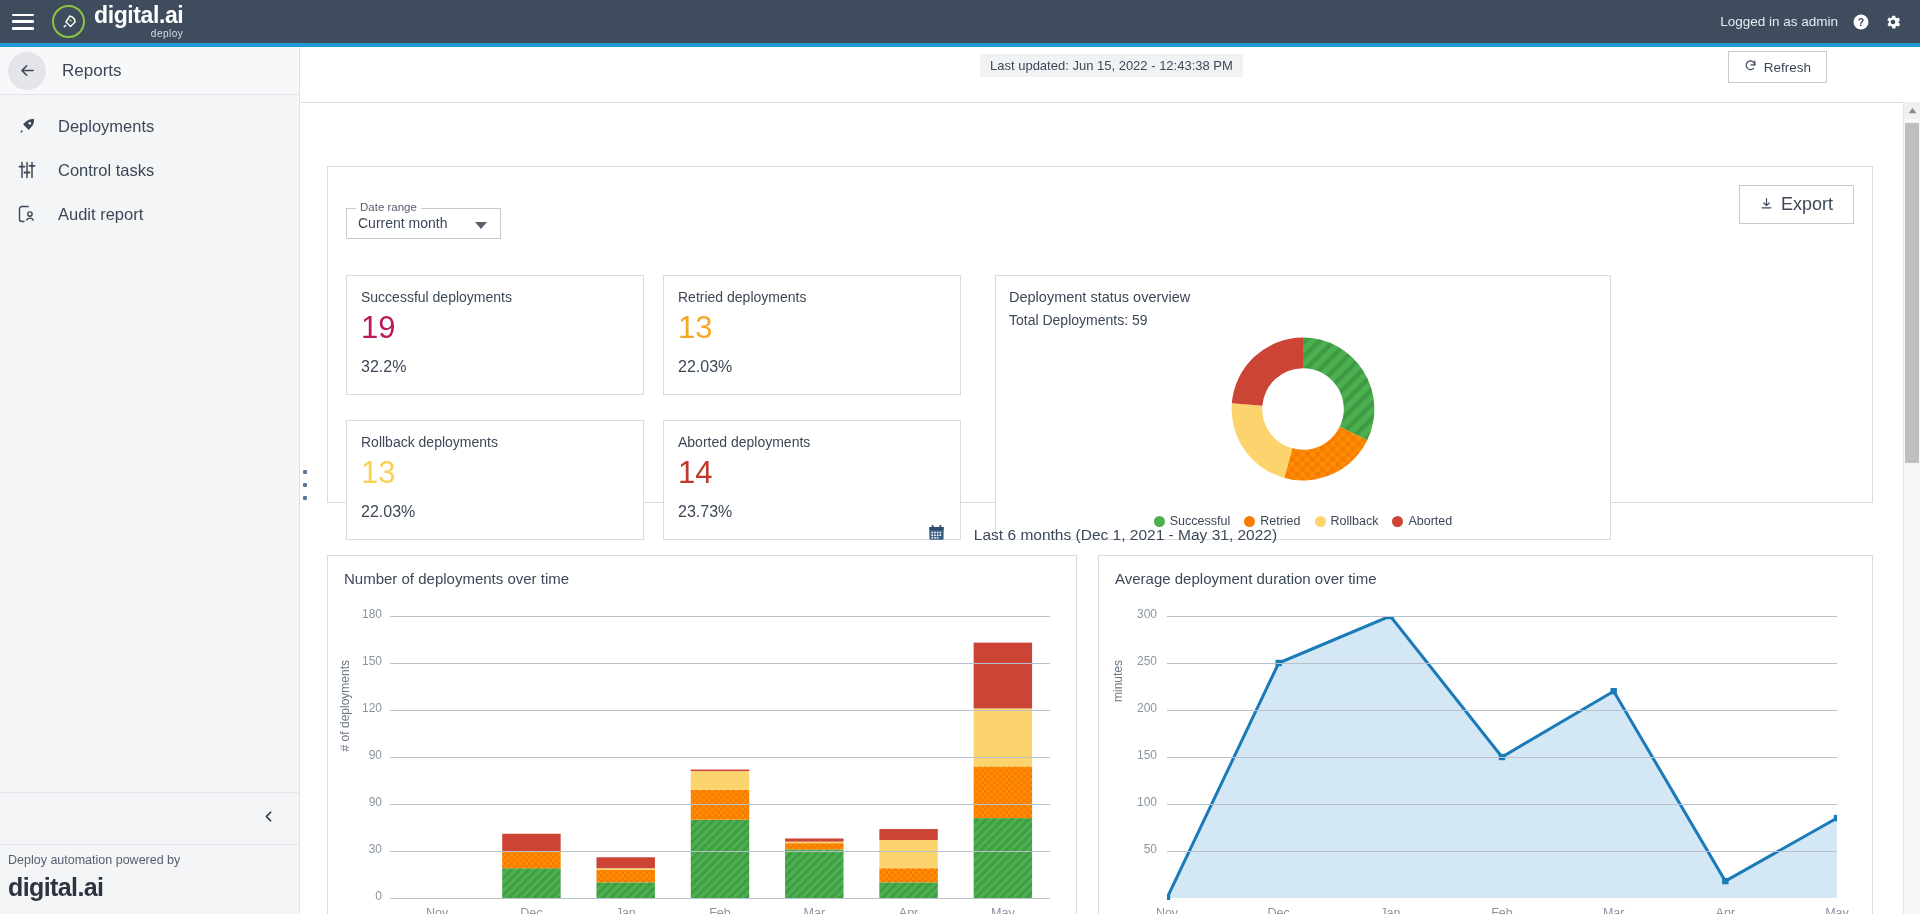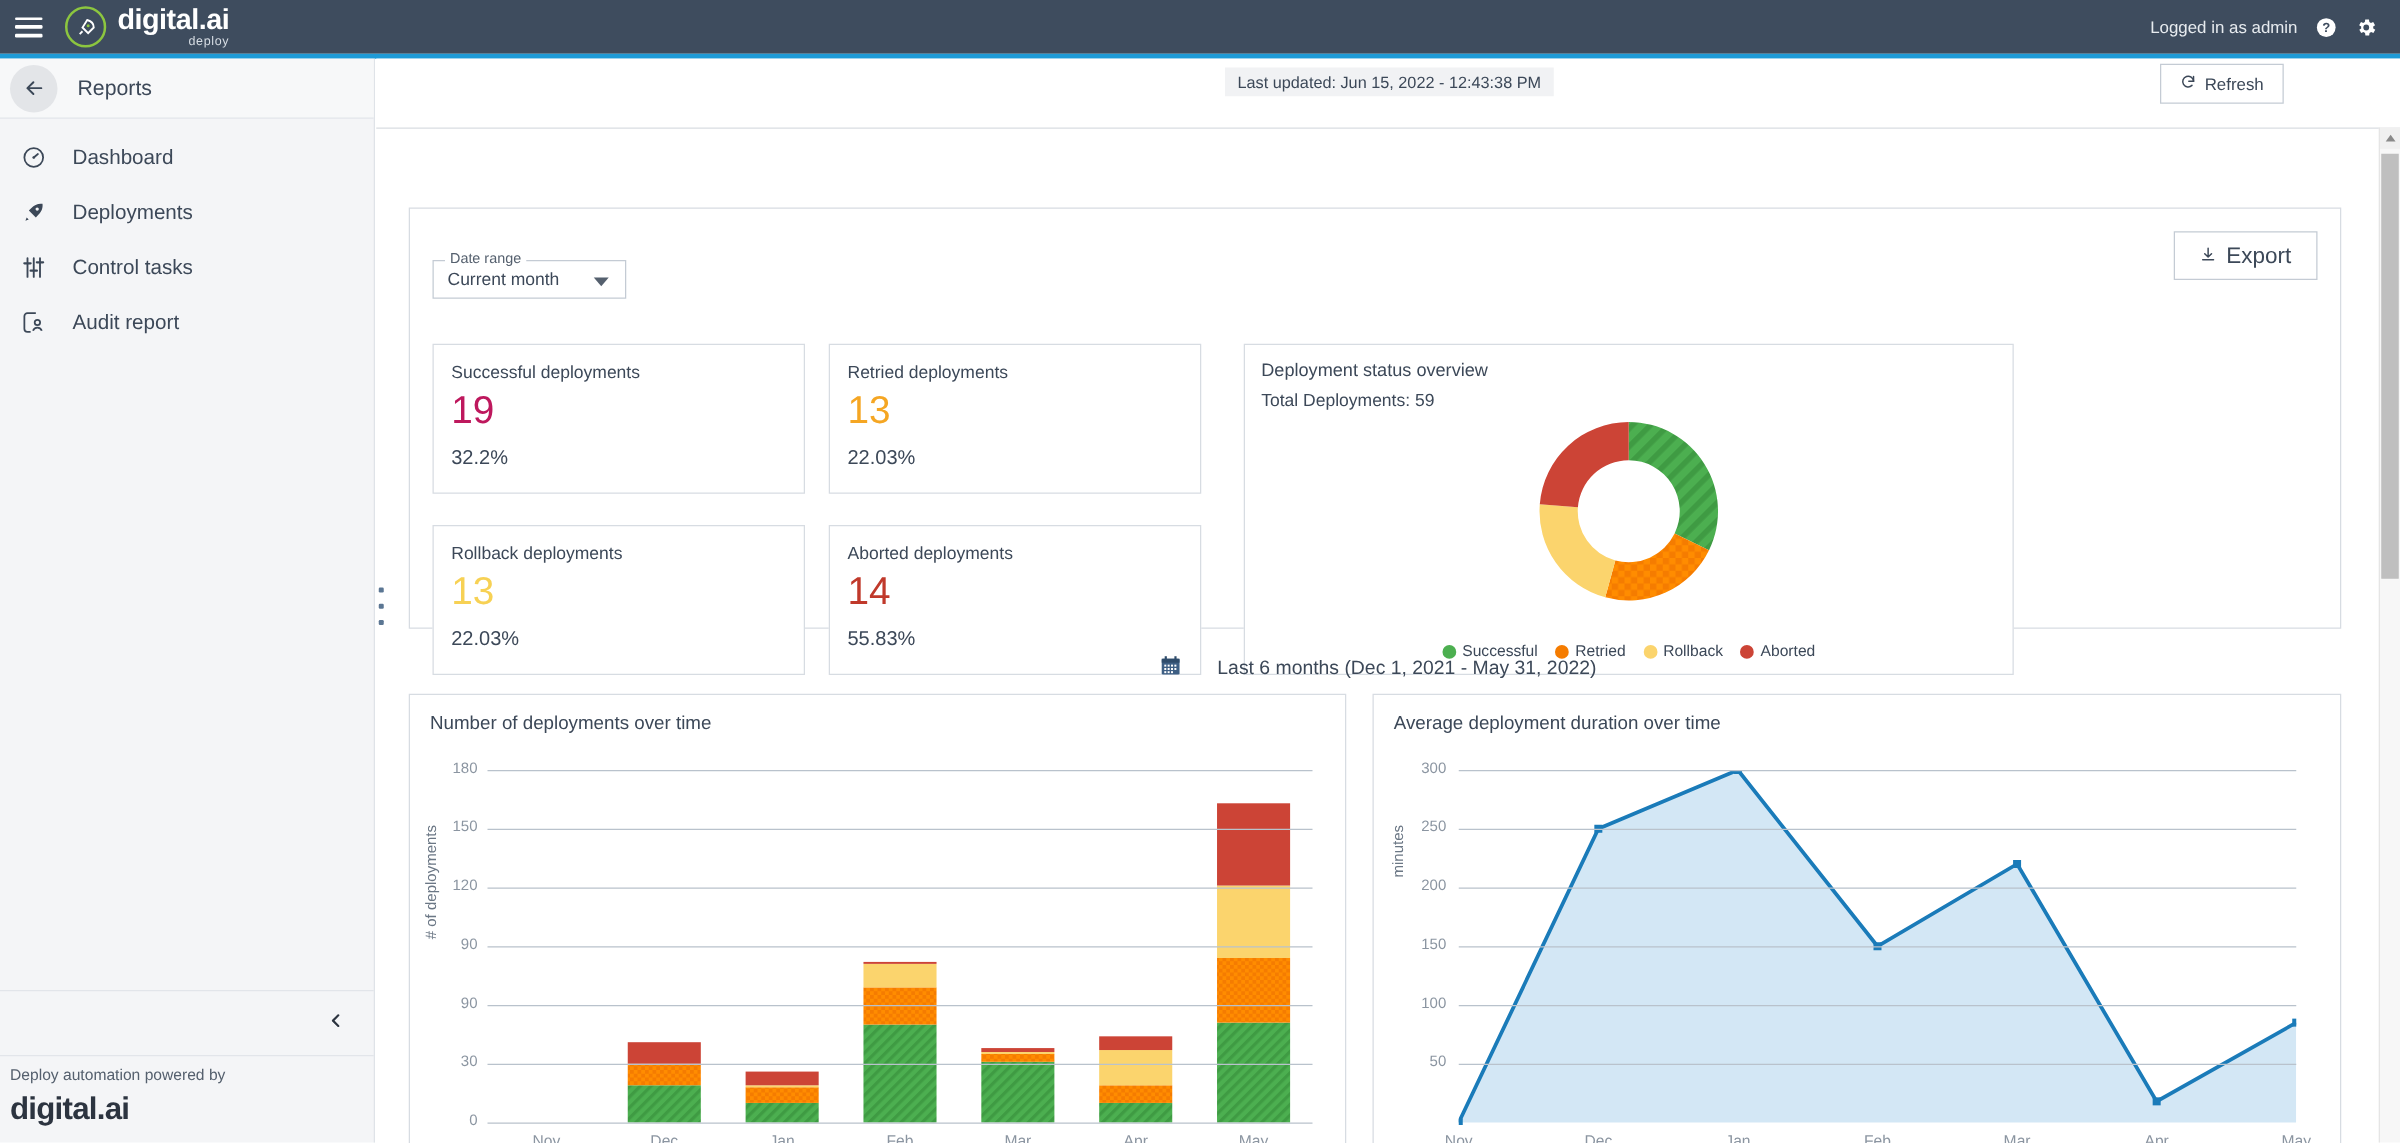--- a/index.html
+++ b/index.html
@@ -179,30 +179,20 @@
       <svg width="19" height="19" viewBox="0 0 24 24" fill="none" stroke="#3c4858" stroke-width="2" stroke-linecap="round" stroke-linejoin="round">
           <path d="M19 12H5M11 18l-6-6 6-6"></path>
         </svg>
     </div>
     <span class="side-head-title">Reports</span>
   </div>
 
   <div class="nav">
     <div class="nav-item">
       <span class="nav-ico">
-        <svg width="20" height="20" viewBox="0 0 24 24" fill="none" stroke="#3c4858" stroke-width="1.7">
-          <circle cx="12" cy="12" r="9"></circle>
-            <path d="M12 12l4-3.4" stroke-linecap="round"></path>
-          <circle cx="12" cy="12" r="1.3" fill="#3c4858" stroke="none"></circle>
-          </svg>
-      </span>
-      <span class="nav-label">Dashboard</span>
-    </div>
-    <div class="nav-item">
-      <span class="nav-ico">
         <svg width="20" height="20" viewBox="0 0 24 24" fill="#3c4858">
           <path d="M4 20l3.2-1.2-2-2L4 20zM20.4 3.6c-4.2-.6-8 1.2-10.6 4L7.3 10l6.7 6.7 2.4-2.5c2.8-2.6 4.6-6.4 4-10.6z"></path>
           <circle cx="15.3" cy="8.7" r="1.6" fill="#f4f5f7"></circle>
           </svg>
       </span>
       <span class="nav-label">Deployments</span>
     </div>
     <div class="nav-item">
       <span class="nav-ico">
         <svg width="20" height="20" viewBox="0 0 24 24" stroke="#3c4858" stroke-width="1.8" stroke-linecap="round">
@@ -289,21 +279,21 @@
         <div class="kpi-pct">22.03%</div>
       </div>
       <div class="kpi" style="left:18px; top:253px; width:298px; height:120px;">
         <div class="kpi-label">Rollback deployments</div>
         <div class="kpi-value" id="kv2" style="color: rgb(247, 209, 84);">13</div>
         <div class="kpi-pct">22.03%</div>
       </div>
       <div class="kpi" style="left:335px; top:253px; width:298px; height:120px;">
         <div class="kpi-label">Aborted deployments</div>
         <div class="kpi-value" id="kv3" style="color: rgb(192, 57, 43);">14</div>
-        <div class="kpi-pct">55.83%</div>
+        <div class="kpi-pct">23.73%</div>
       </div>
 
       <div class="kpi" id="donut-card" style="height:265px;">
         <div id="donut-title">Deployment status overview</div>
         <div id="donut-total">Total Deployments: 59</div>
         <div class="donut-wrap">
           <svg id="donut-svg" width="170" height="170" viewBox="0 0 100 100">
               <defs>
     <pattern id="dn-stripe" patternUnits="userSpaceOnUse" width="6" height="6" patternTransform="rotate(45)">
       <rect width="6" height="6" fill="#4caf50"></rect>

